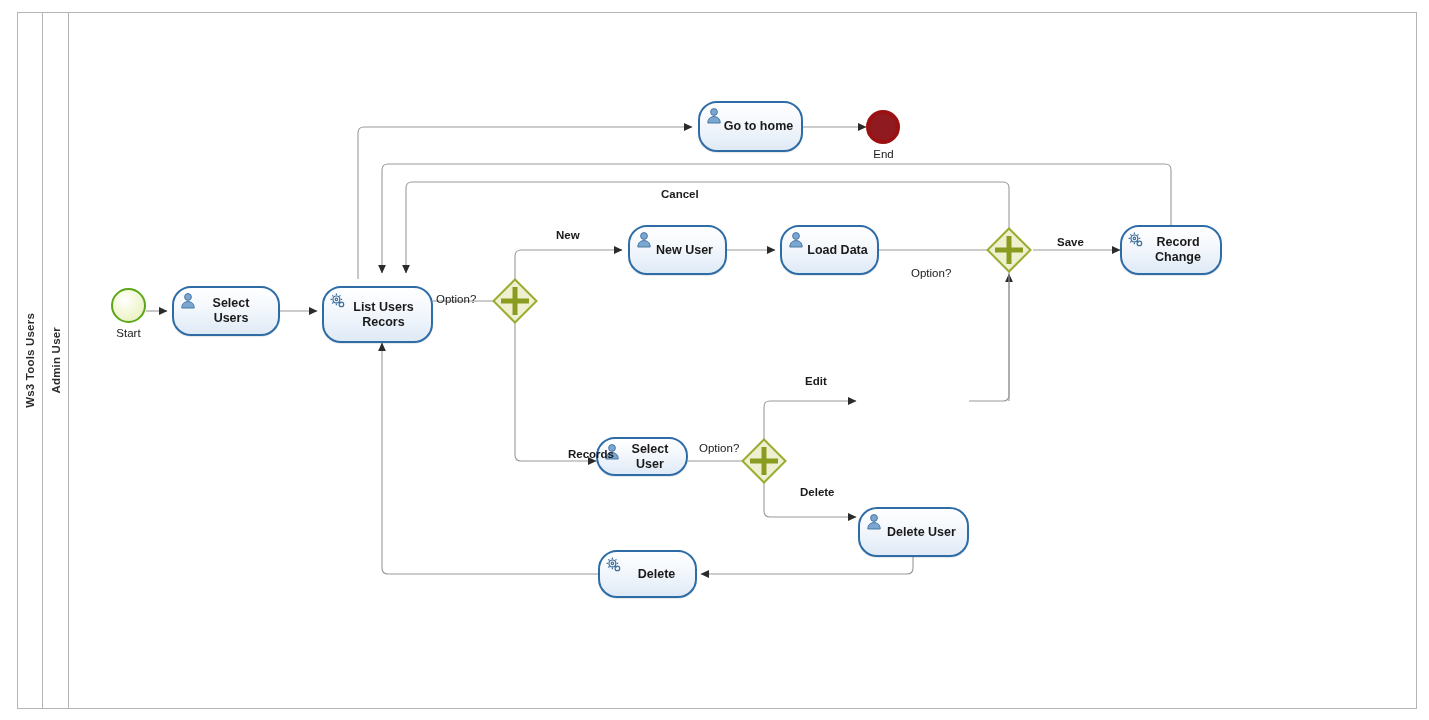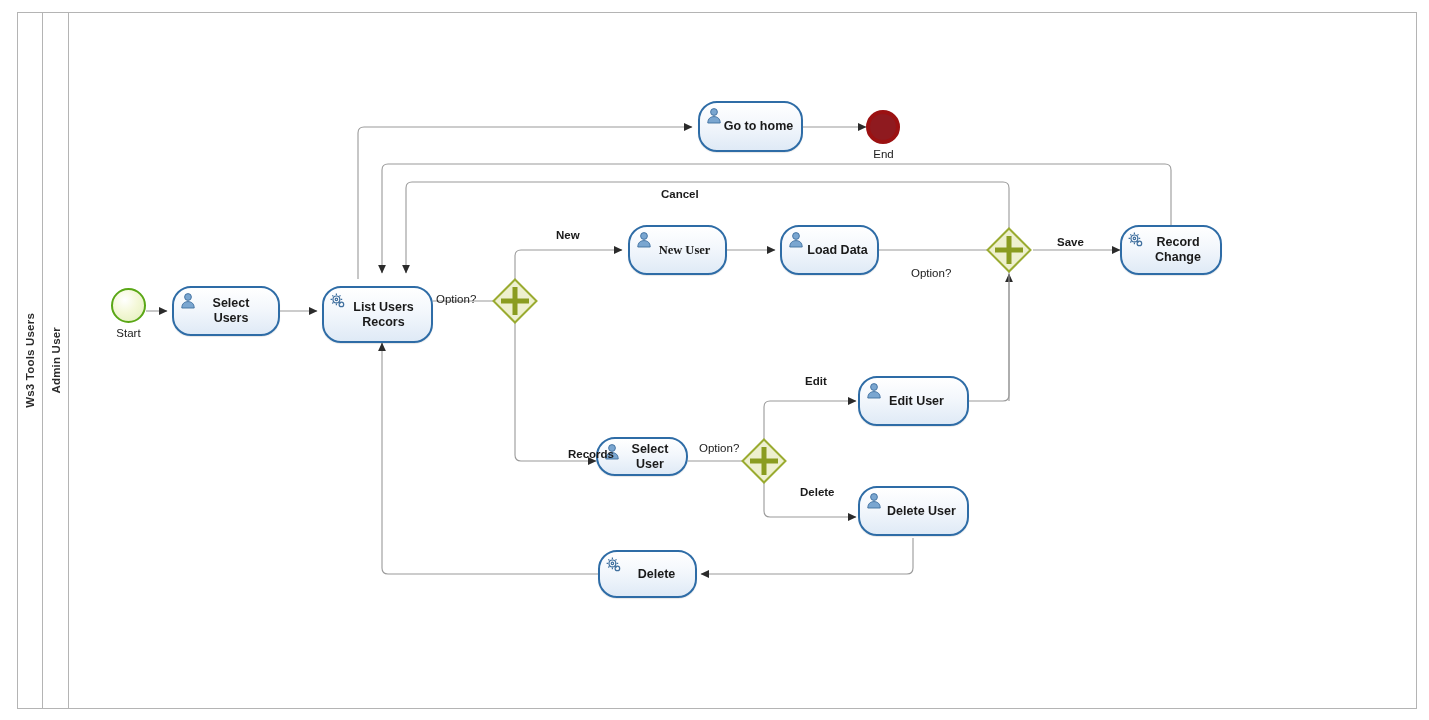--- a/index.html
+++ b/index.html
@@ -239,21 +239,21 @@
   </div>
 
   <div class="task" style="left:698px; top:101px; width:105px; height:51px;">
     <svg class="task-icon" viewBox="0 0 18 18">
       <circle cx="9" cy="5" r="3.4" fill="#7aa6d0" stroke="#3f6f9e" stroke-width="0.9"></circle>
       <path d="M2.8,16 C2.8,11.6 5.6,9.6 9,9.6 C12.4,9.6 15.2,11.6 15.2,16 z" fill="#7aa6d0" stroke="#3f6f9e" stroke-width="0.9"></path>
     </svg>
     <span class="tlabel" style="margin-left:16px;">Go to home</span>
   </div>
 
-  <div class="task" style="left:628px; top:225px; width:99px; height:50px;font-family:Liberation Serif, serif;">
+  <div class="task" style="left:628px; top:225px; width:99px; height:50px;">
     <svg class="task-icon" viewBox="0 0 18 18">
       <circle cx="9" cy="5" r="3.4" fill="#7aa6d0" stroke="#3f6f9e" stroke-width="0.9"></circle>
       <path d="M2.8,16 C2.8,11.6 5.6,9.6 9,9.6 C12.4,9.6 15.2,11.6 15.2,16 z" fill="#7aa6d0" stroke="#3f6f9e" stroke-width="0.9"></path>
     </svg>
     <span class="tlabel" style="margin-left:14px;">New User</span>
   </div>
 
   <div class="task" style="left:780px; top:225px; width:99px; height:50px;">
     <svg class="task-icon" viewBox="0 0 18 18">
       <circle cx="9" cy="5" r="3.4" fill="#7aa6d0" stroke="#3f6f9e" stroke-width="0.9"></circle>
@@ -277,29 +277,22 @@
   </div>
 
   <div class="task" style="left:596px; top:437px; width:92px; height:39px;">
     <svg class="task-icon" viewBox="0 0 18 18">
       <circle cx="9" cy="5" r="3.4" fill="#7aa6d0" stroke="#3f6f9e" stroke-width="0.9"></circle>
       <path d="M2.8,16 C2.8,11.6 5.6,9.6 9,9.6 C12.4,9.6 15.2,11.6 15.2,16 z" fill="#7aa6d0" stroke="#3f6f9e" stroke-width="0.9"></path>
     </svg>
     <span class="tlabel" style="margin-left:16px;">Select User</span>
   </div>
 
-  <div class="task" style="left:858px; top:376px; width:111px; height:50px;">
-    <svg class="task-icon" viewBox="0 0 18 18">
-      <circle cx="9" cy="5" r="3.4" fill="#7aa6d0" stroke="#3f6f9e" stroke-width="0.9"></circle>
-      <path d="M2.8,16 C2.8,11.6 5.6,9.6 9,9.6 C12.4,9.6 15.2,11.6 15.2,16 z" fill="#7aa6d0" stroke="#3f6f9e" stroke-width="0.9"></path>
-    </svg>
-    <span class="tlabel" style="margin-left:6px;">Edit User</span>
-  </div>
-
-  <div class="task" style="left:858px; top:486px; width:111px; height:50px;">
+
+  <div class="task" style="left:858px; top:507px; width:111px; height:50px;">
     <svg class="task-icon" viewBox="0 0 18 18">
       <circle cx="9" cy="5" r="3.4" fill="#7aa6d0" stroke="#3f6f9e" stroke-width="0.9"></circle>
       <path d="M2.8,16 C2.8,11.6 5.6,9.6 9,9.6 C12.4,9.6 15.2,11.6 15.2,16 z" fill="#7aa6d0" stroke="#3f6f9e" stroke-width="0.9"></path>
     </svg>
     <span class="tlabel" style="margin-left:16px;">Delete User</span>
   </div>
 
   <div class="task" style="left:598px; top:550px; width:99px; height:48px;">
     <svg class="task-icon" viewBox="0 0 18 18">
       <g fill="none" stroke="#3f6f9e" stroke-width="1.2">

